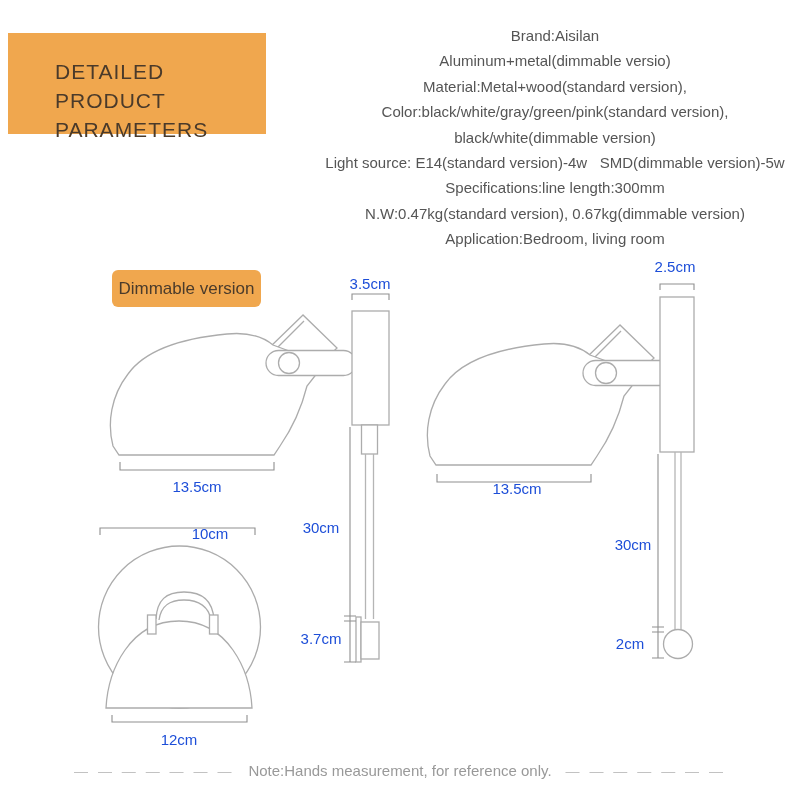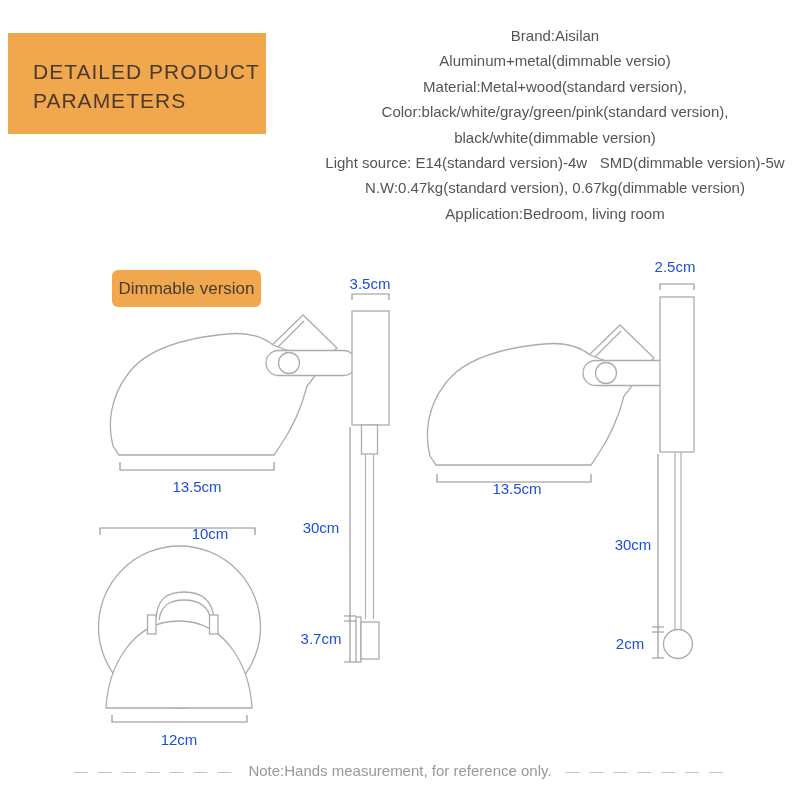--- a/index.html
+++ b/index.html
@@ -7,21 +7,21 @@
     position:relative;width:800px;height:800px;background:#ffffff;overflow:hidden;
     font-family:"Liberation Sans", sans-serif;
   }
   
   .title-box{
     position:absolute;left:8px;top:33px;width:258px;height:101px;
     background:#F0A74E;box-sizing:border-box;padding:24px 0 0 25px;
   }
   .title-box .t-line{
     display:block;font-size:21px;line-height:29px;letter-spacing:1px;
-    color:#4A3A2A;font-weight:400;
+    color:#4A3A2A;font-weight:400;margin-left:22px;
   }
   
   .specs{position:absolute;left:315px;top:23px;width:480px;text-align:center;}
   .spec-line{
     margin:0;font-size:15px;line-height:25.4px;color:#555;white-space:pre-wrap;
   }
   
   .badge{
     position:absolute;height:37px;background:#F0A74E;border-radius:6px;
     display:flex;align-items:center;justify-content:center;
@@ -54,20 +54,21 @@
     <span class="t-line">PARAMETERS</span>
   </div>
 
   <div class="specs">
     <p class="spec-line">Brand:Aisilan</p>
     <p class="spec-line">Aluminum+metal(dimmable versio)</p>
     <p class="spec-line">Material:Metal+wood(standard version),</p>
     <p class="spec-line">Color:black/white/gray/green/pink(standard version),</p>
     <p class="spec-line">black/white(dimmable version)</p>
     <p class="spec-line">Light source: E14(standard version)-4w   SMD(dimmable version)-5w</p>
+    <p class="spec-line">Specifications:line length:300mm</p>
     <p class="spec-line">N.W:0.47kg(standard version), 0.67kg(dimmable version)</p>
     <p class="spec-line">Application:Bedroom, living room</p>
   </div>
 
   <div class="badge dimmable">
     <span>Dimmable version</span>
   </div>
 
   <svg class="diagram-svg" width="800" height="800" viewBox="0 0 800 800" fill="none" stroke="#ACACAC" stroke-width="1.3">
     <defs>

